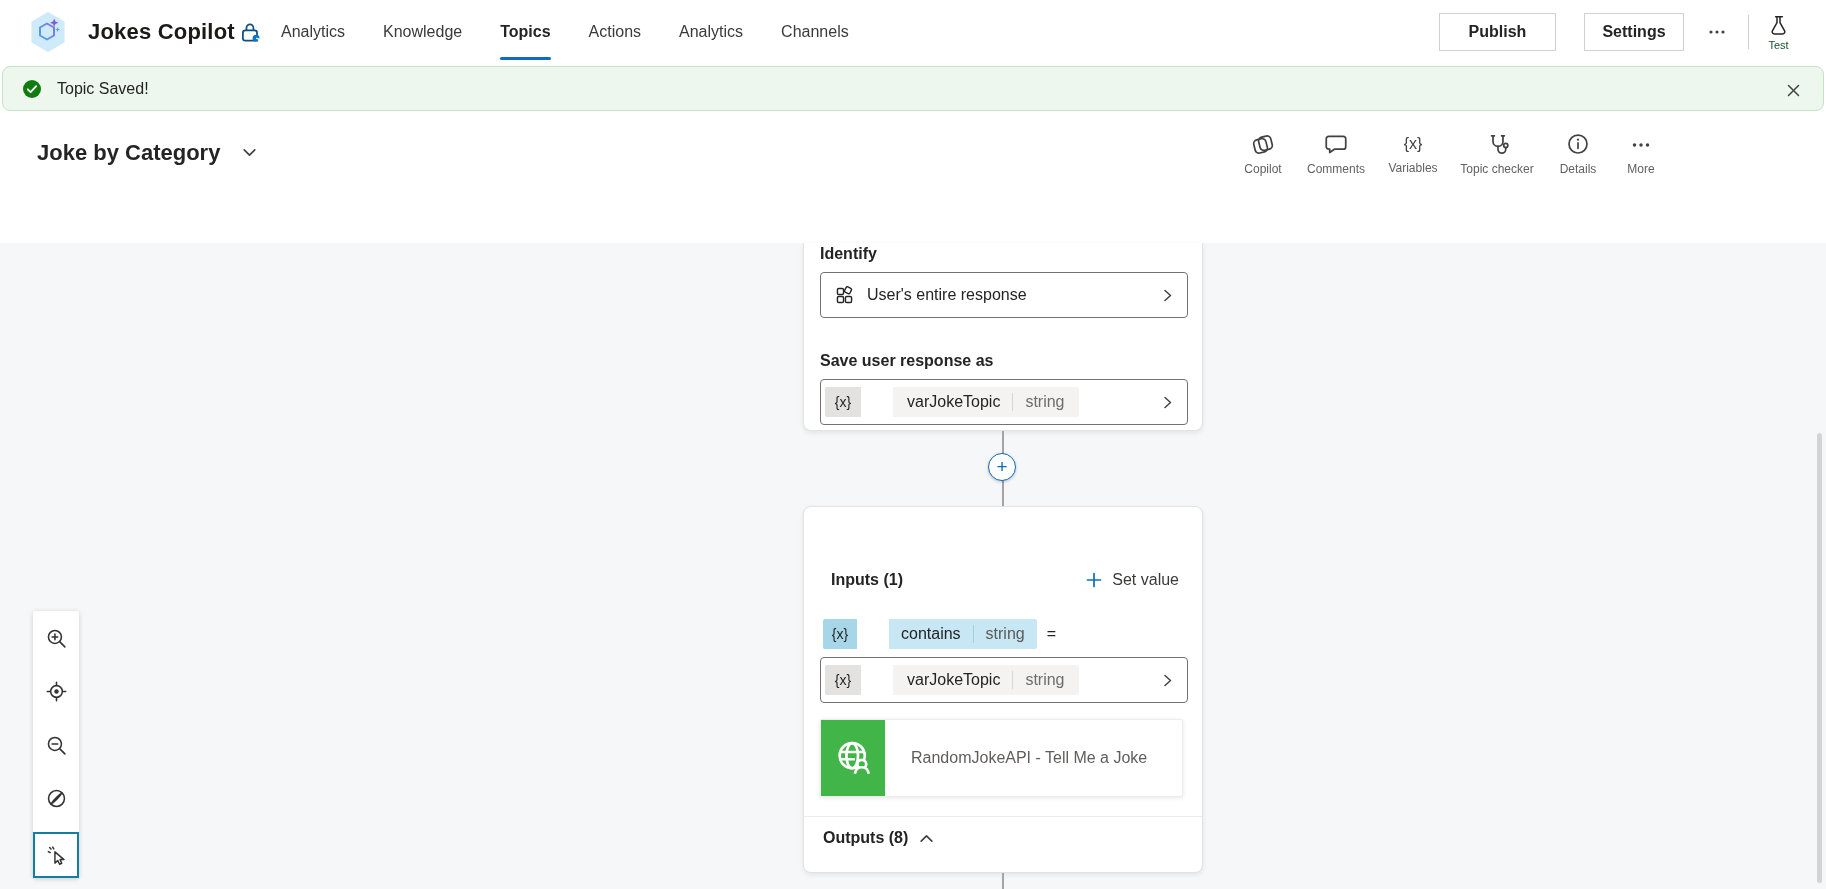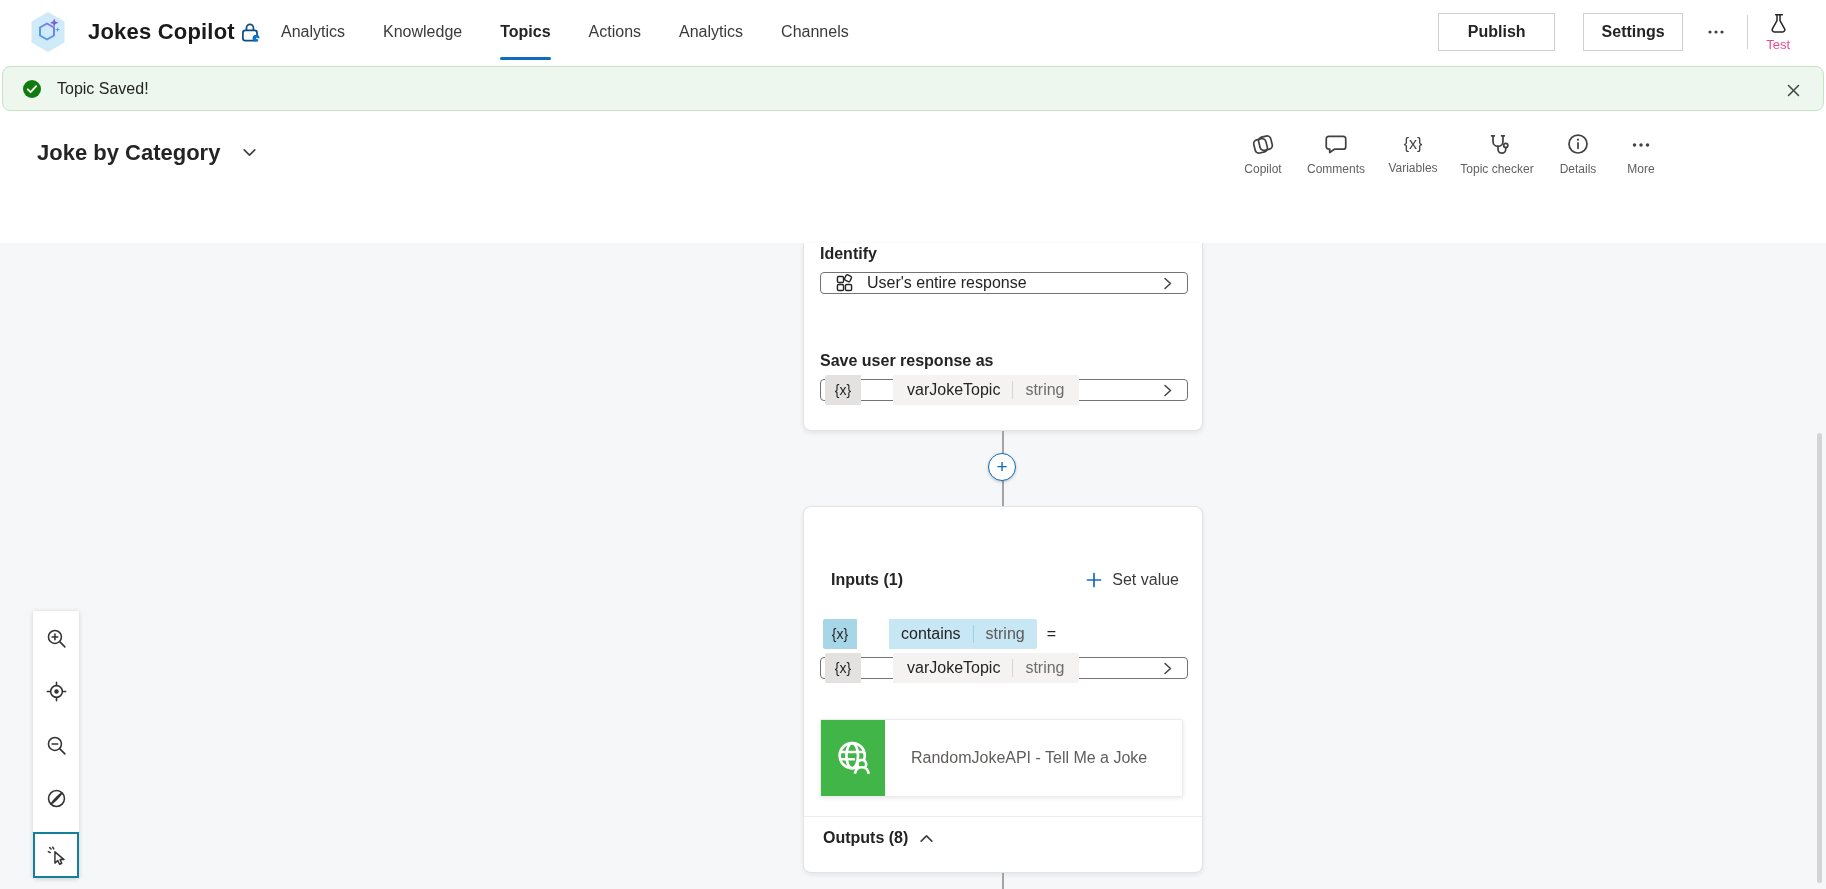--- a/index.html
+++ b/index.html
@@ -17,21 +17,21 @@
   .nav-item { position:relative; display:flex; align-items:center; height:64px; font-size:16px; color:#3b3a39; cursor:pointer; }
   .nav-item.active { font-weight:700; color:#242424; }
   .nav-item.active::after { content:""; position:absolute; left:0; right:0; bottom:4px; height:3px; border-radius:2px; background:#0f6cbd; }
   .topright { right:36px; top:0; height:64px; display:flex; align-items:center; }
   .btn { height:38px; background:#fff; border:1px solid #d1d1d1; border-radius:0; font-size:16px; font-weight:600; color:#242424; font-family:inherit; cursor:pointer; }
   .publish { width:117px; }
   .settings { width:100px; margin-left:28px; }
   .iconbtn { background:none; border:none; cursor:pointer; padding:4px; }
   .vdiv { width:1px; height:34px; background:#d1d1d1; margin:0 18px 0 16px; }
   .teststack { display:flex; flex-direction:column; align-items:center; gap:2px; cursor:pointer; }
-  .teststack span { font-size:13px; color:#ec4899; }
+  .teststack span { font-size:11px; color:#14532d; }
 
   
   .banner { left:2px; top:66px; width:1822px; height:45px; background:#edf7ed; border:1px solid #c8e2c8; border-radius:8px; display:flex; align-items:center; }
   .banner-msg { font-size:16px; color:#242424; margin-left:14px; }
   .banner-close { position:absolute; right:18px; top:12px; }
 
   
   .theader { left:0; top:113px; width:1826px; height:79px; background:#fff; }
   .topic-title { left:37px; top:0; height:79px; display:flex; align-items:center; gap:20px; font-size:22px; font-weight:700; color:#242424; }
   .tools { right:156px; top:14px; display:flex; }
@@ -45,21 +45,21 @@
   .etoolbar { left:0; top:192px; width:1826px; height:51px; background:#fff; }
   .etool { position:absolute; top:203px; background:none; border:none; cursor:pointer; padding:2px; }
   .e-vdiv { position:absolute; left:98px; top:206px; width:1px; height:26px; background:#d8d8d8; }
 
   
   .canvas { left:0; top:243px; width:1826px; height:646px; background:#f5f7f9; }
   .node { position:absolute; left:803px; width:400px; background:#fff; border:1px solid #e3e3e3; box-shadow:0 2px 5px rgba(0,0,0,.08); }
   .node1 { top:0; height:188px; border-top:none; border-radius:0 0 8px 8px; }
   .node2 { top:263px; height:367px; border-radius:8px; }
   .seclabel { font-size:16px; font-weight:700; color:#242424; }
-  .field { position:absolute; left:16px; width:368px; height:22px; background:#fff; border:1px solid #737373; border-radius:4px; display:flex; align-items:center; cursor:pointer;justify-content:space-between; }
+  .field { position:absolute; left:16px; width:368px; height:46px; background:#fff; border:1px solid #737373; border-radius:4px; display:flex; align-items:center; cursor:pointer;justify-content:space-between; }
   .field .chev { margin-left:auto; margin-right:12px; }
   .varpill { display:flex; align-items:center; height:30px; margin-left:4px; border-radius:2px; overflow:hidden; }
   .varpill .vchip { width:36px; height:30px; display:flex; align-items:center; justify-content:center; font-size:14px; color:#242424; background:#e4e2e0; }
   .varpill .vbody { height:30px; display:flex; align-items:center; background:#f4f3f1; padding:0 14px; gap:12px;margin-left:32px; }
   .varpill .vname { font-size:16px; color:#242424; }
   .varpill .vsep { width:1px; height:18px; background:#d6d4d2; }
   .varpill .vtype { font-size:16px; color:#6f6d6b; }
   .bluepill .vchip { background:#a7d6e9; }
   .bluepill .vbody { background:#c8e7f4; }
   .bluepill .vsep { background:#a2cfe2; }

